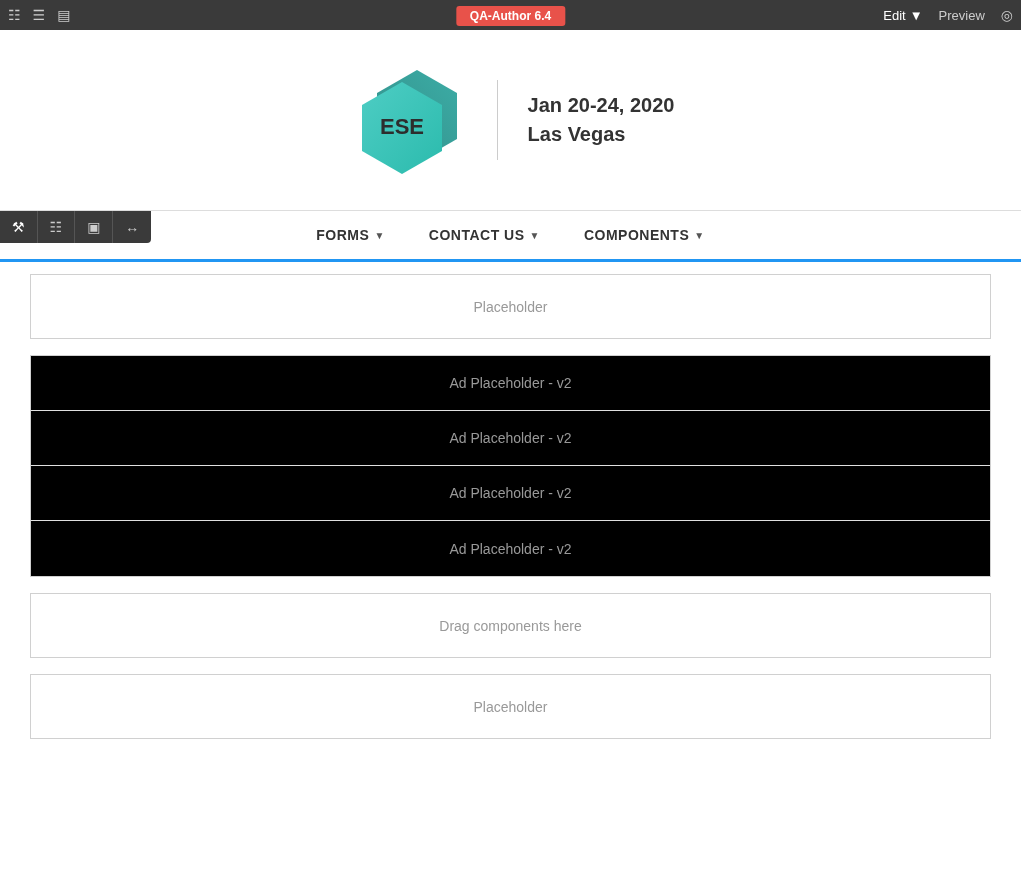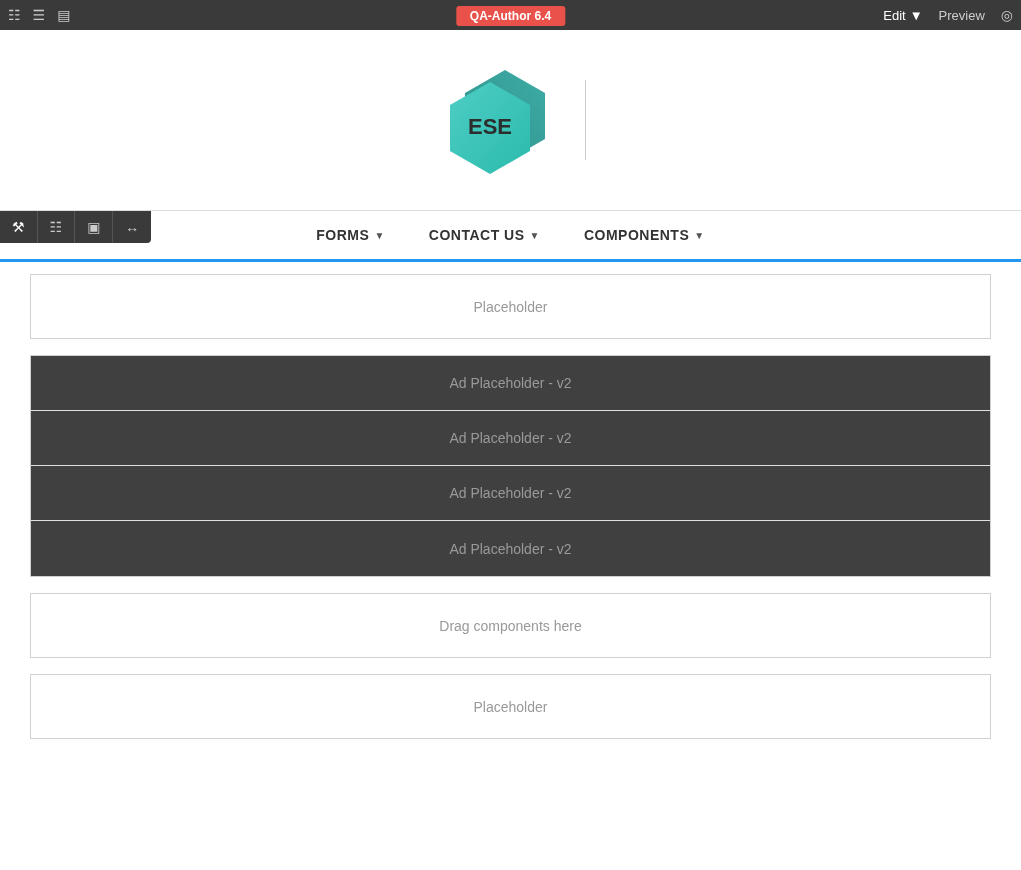--- a/index.html
+++ b/index.html
@@ -185,21 +185,21 @@
       border: 1px solid #d0d0d0;
       margin: 16px 0;
     }
     .ad-placeholder {
       padding: 18px;
       display: flex;
       align-items: center;
       justify-content: center;
       color: #999;
       font-size: 14px;
-      background: #404040;
+      background: #000000;
       min-height: 55px;
       border-bottom: 1px solid #e0e0e0;
     }
     .ad-placeholder:last-child {
       border-bottom: none;
     }
 
     .drag-zone {
       border: 1px solid #d0d0d0;
       margin: 0 0 16px 0;
@@ -282,20 +282,24 @@
           </linearGradient>
         </defs>
 
         <polygon points="70,10 110,33 110,79 70,102 30,79 30,33" fill="url(#hexGrad2)" opacity="0.85"></polygon>
 
         <polygon points="55,22 95,45 95,91 55,114 15,91 15,45" fill="url(#hexGrad1)"></polygon>
         <text x="55" y="74" text-anchor="middle" font-size="22" font-weight="900" fill="#2d2d2d" font-family="Arial, sans-serif">ESE</text>
       </svg>
     </div>
     <div class="divider-v"></div>
+    <div class="event-info">
+      <span class="event-date">Jan 20-24, 2020</span>
+      <span class="event-location">Las Vegas</span>
+    </div>
   </div>
 </div>
 
 <nav class="main-nav">
 
   <div class="mini-toolbar">
     <div class="mini-toolbar-btn active">⚒</div>
     <div class="mini-toolbar-btn">☷</div>
     <div class="mini-toolbar-btn">▣</div>
     <div class="mini-toolbar-btn">↔</div>

